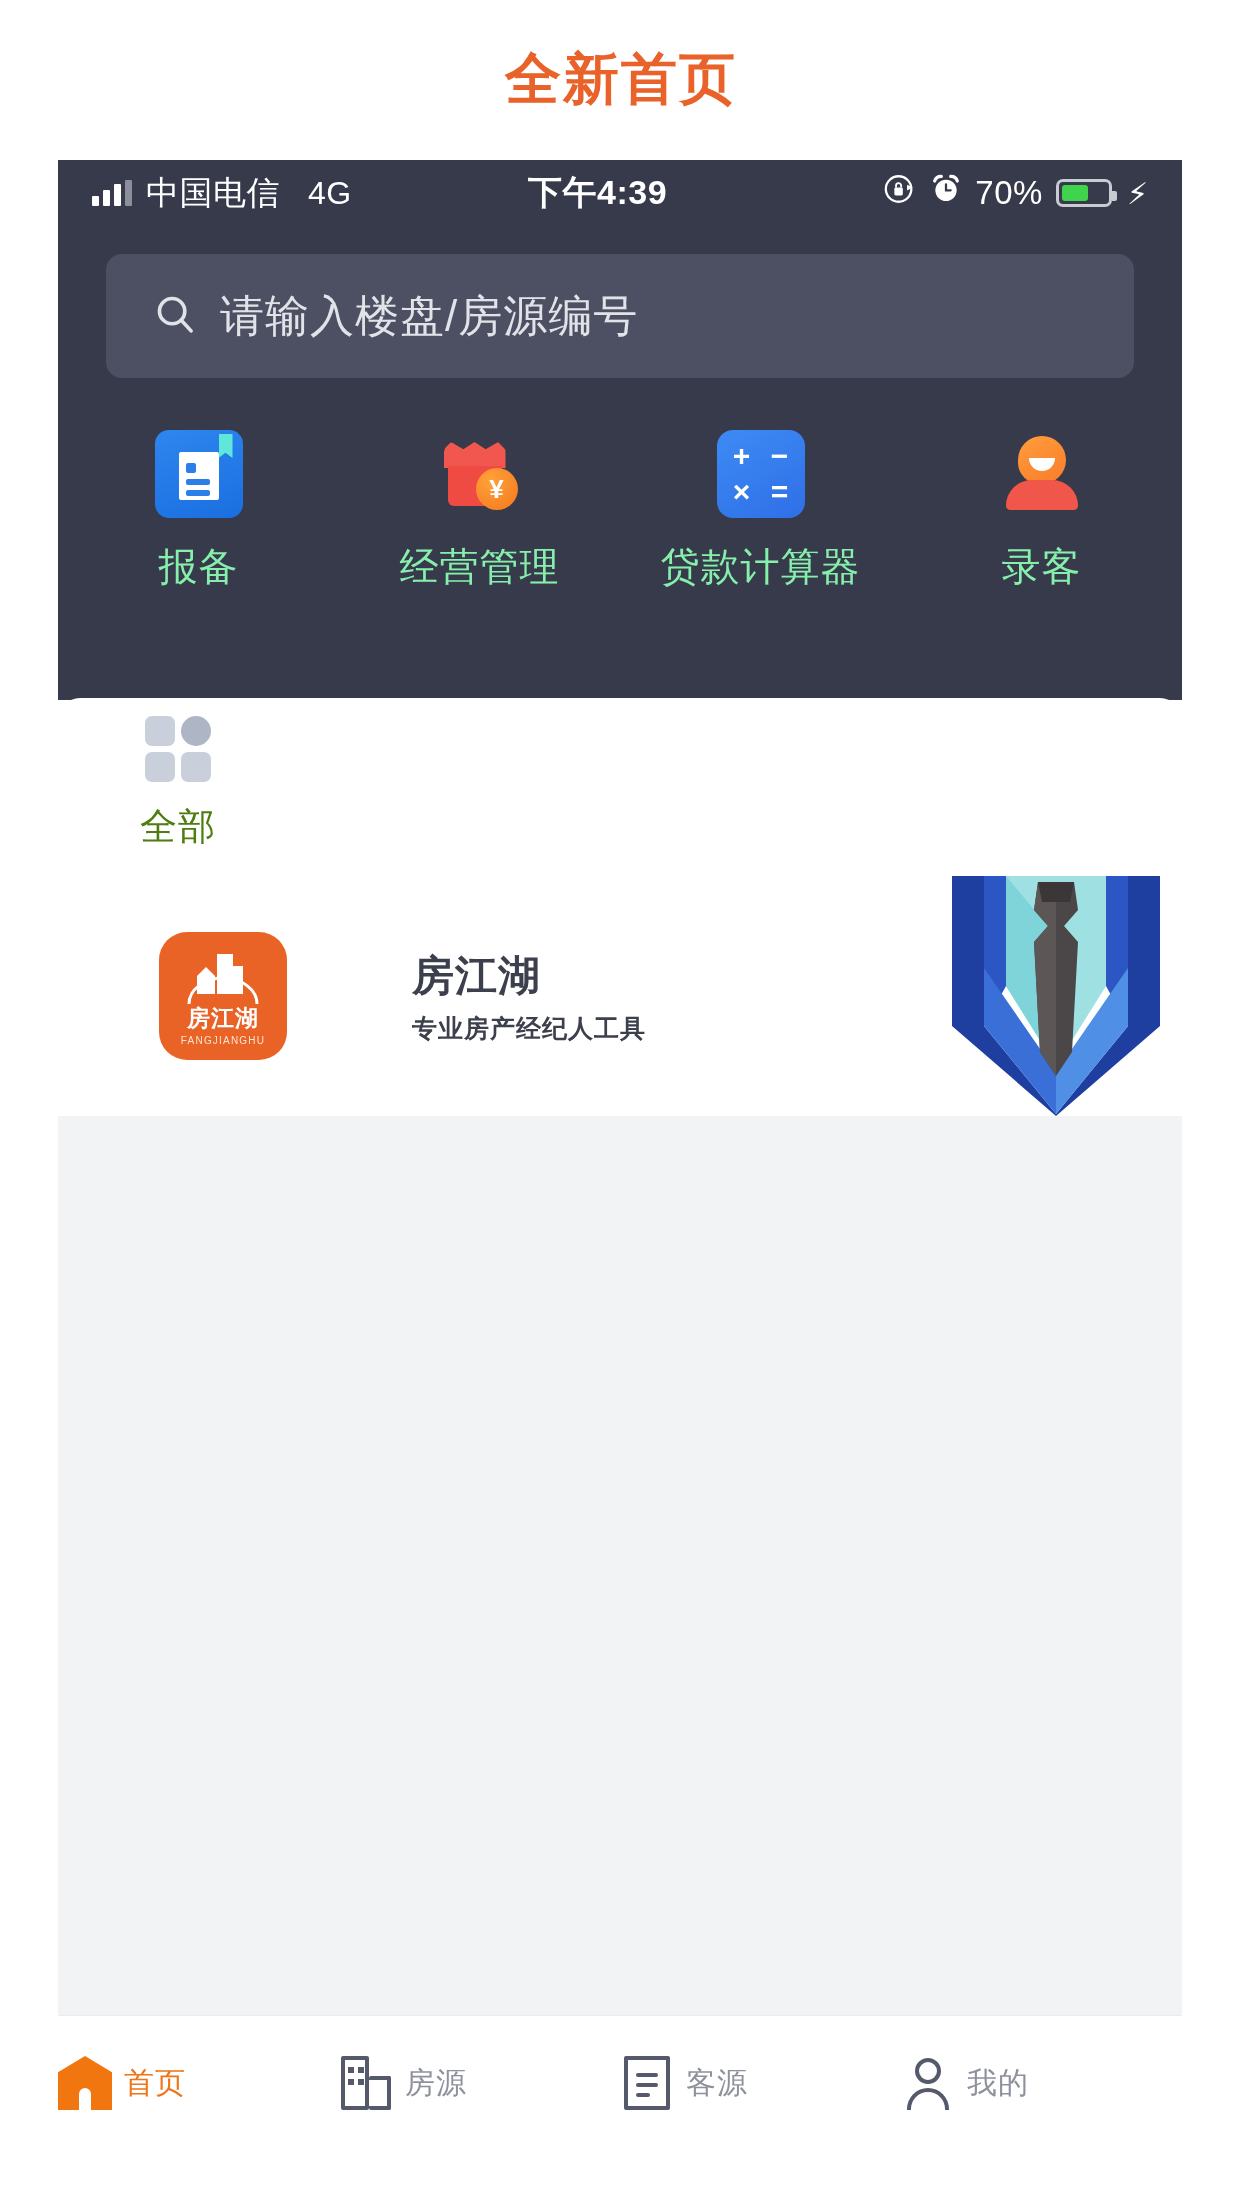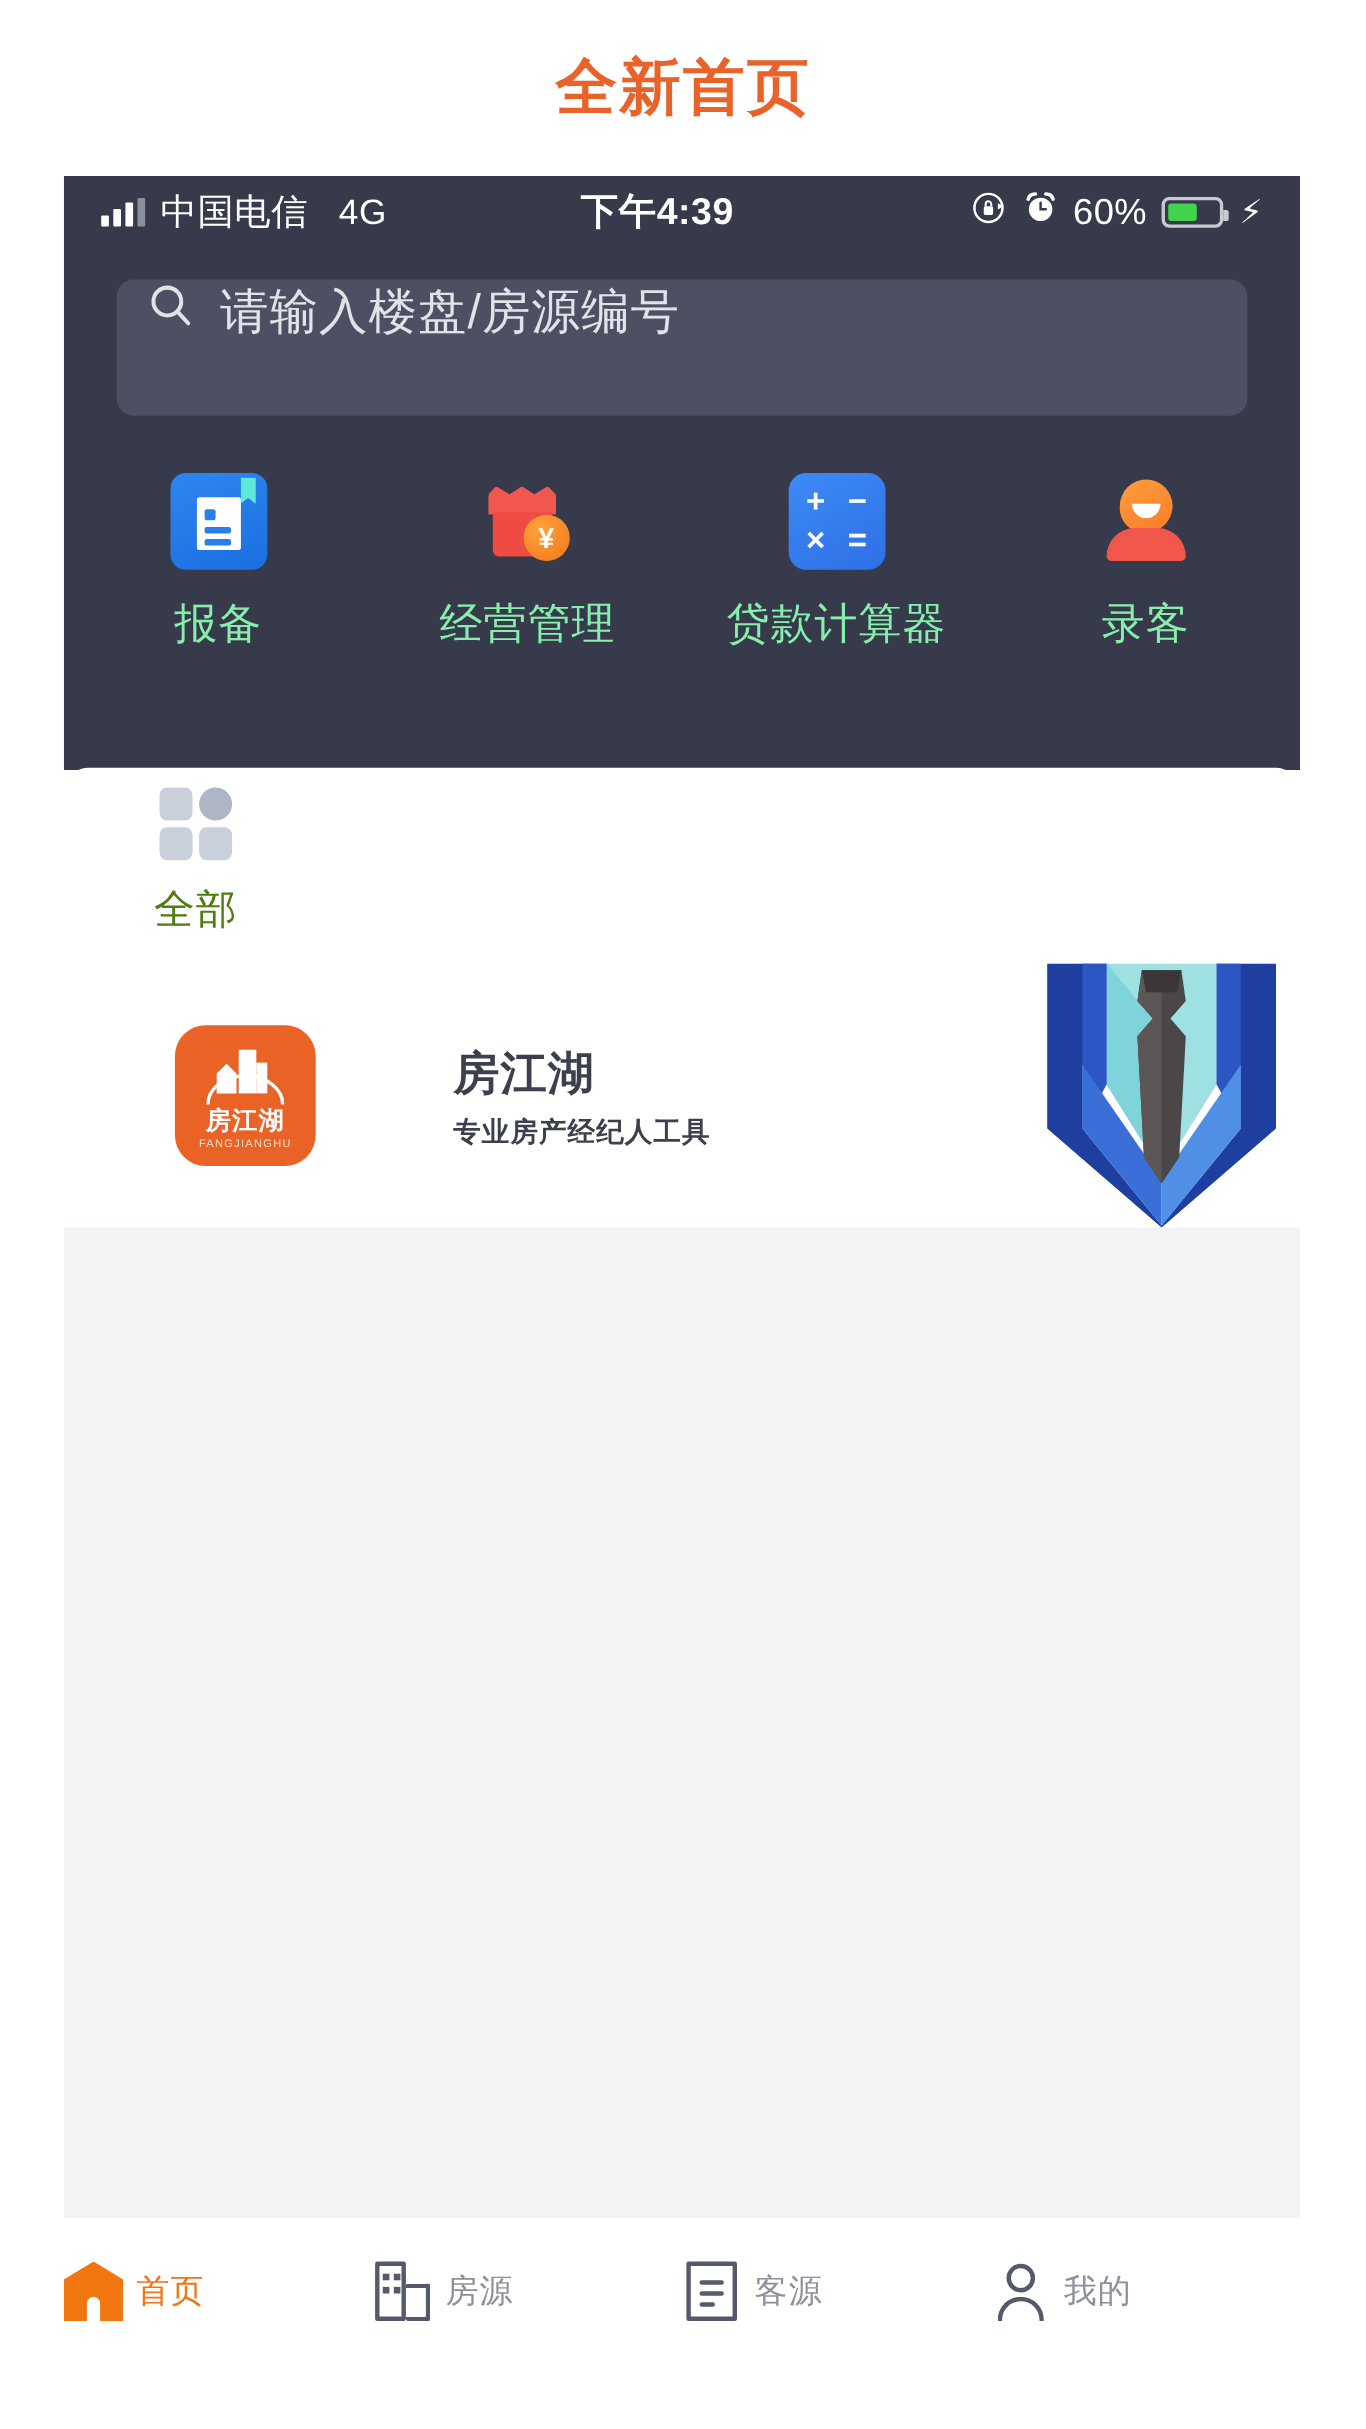--- a/index.html
+++ b/index.html
@@ -137,22 +137,23 @@
   
   .search-bar {
     position: absolute;
     left: 48px;
     top: 94px;
     width: 1028px;
     height: 124px;
     background: #4c5062;
     border-radius: 16px;
     display: flex;
-    box-sizing: border-box;
-    padding: 0 26px;
+    align-items: center;
+    box-sizing: border-box;
+    padding: 0 46px;
     gap: 22px;
   }
   .search-placeholder {
     color: #e2e3e9;
     font-size: 44px;
     letter-spacing: 1px;
   }
 
   
   .quick-actions {
@@ -592,21 +593,21 @@
           </svg>
         </span>
         <span>
           <svg width="32" height="32" viewBox="0 0 24 24">
             <circle cx="12" cy="13" r="8" fill="#ffffff"></circle>
             <path d="M3.5 6 a5 5 0 0 1 5-3.5" stroke="#ffffff" stroke-width="2.4" fill="none" stroke-linecap="round"></path>
             <path d="M20.5 6 a5 5 0 0 0-5-3.5" stroke="#ffffff" stroke-width="2.4" fill="none" stroke-linecap="round"></path>
             <path d="M12 8.5 V13 h3.5" stroke="#363a4a" stroke-width="1.7" fill="none" stroke-linecap="round"></path>
           </svg>
         </span>
-        <span class="battery-pct">60%</span>
+        <span class="battery-pct">70%</span>
         <span class="battery">
             <span class="fill"></span>
           </span>
         <span class="bolt">⚡</span>
       </div>
     </div>
 
     <div class="search-bar">
       <span>
         <svg width="46" height="46" viewBox="0 0 24 24">

